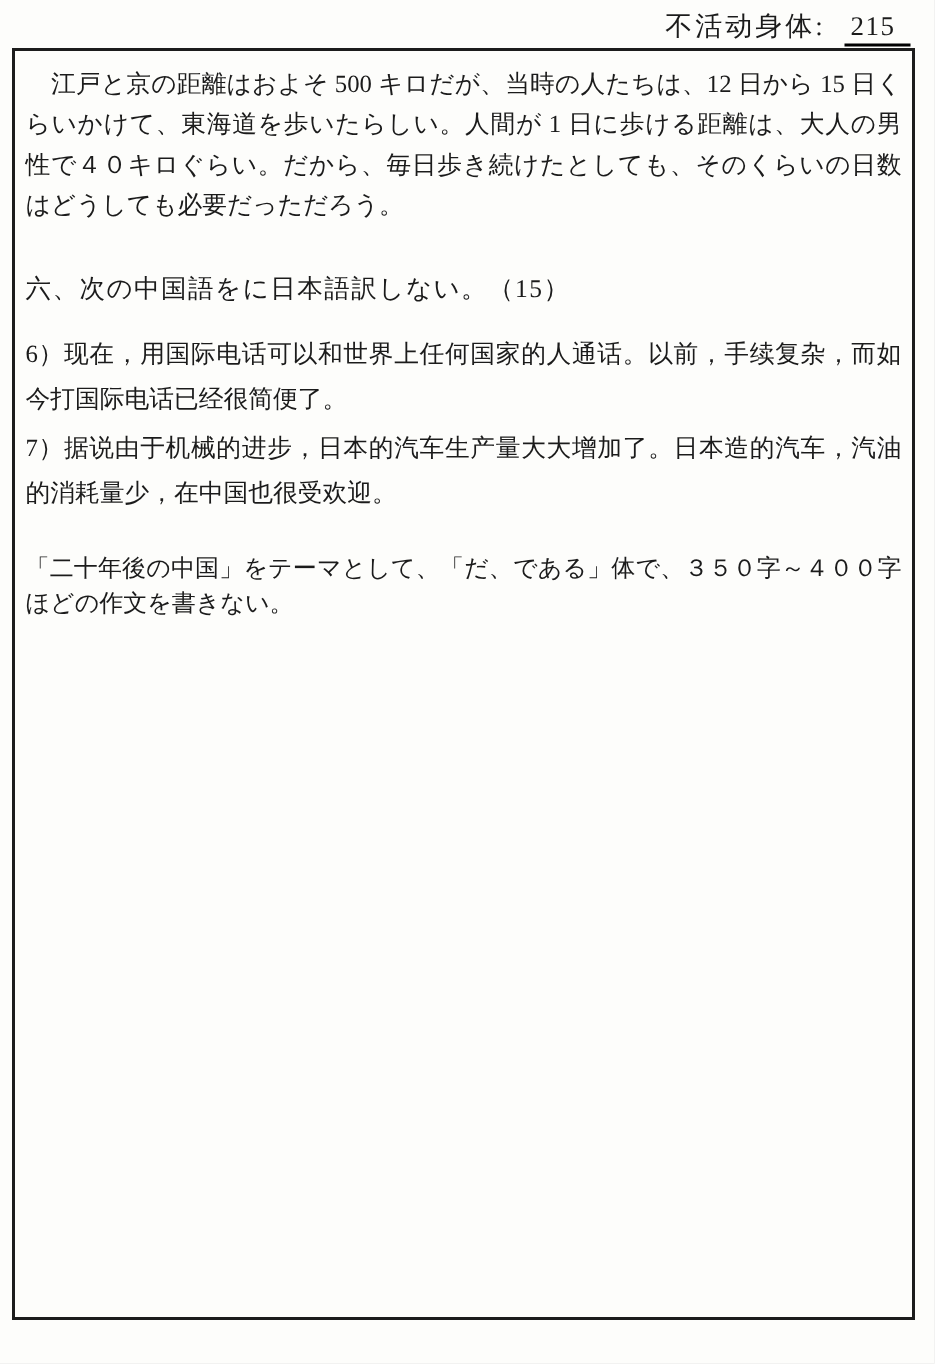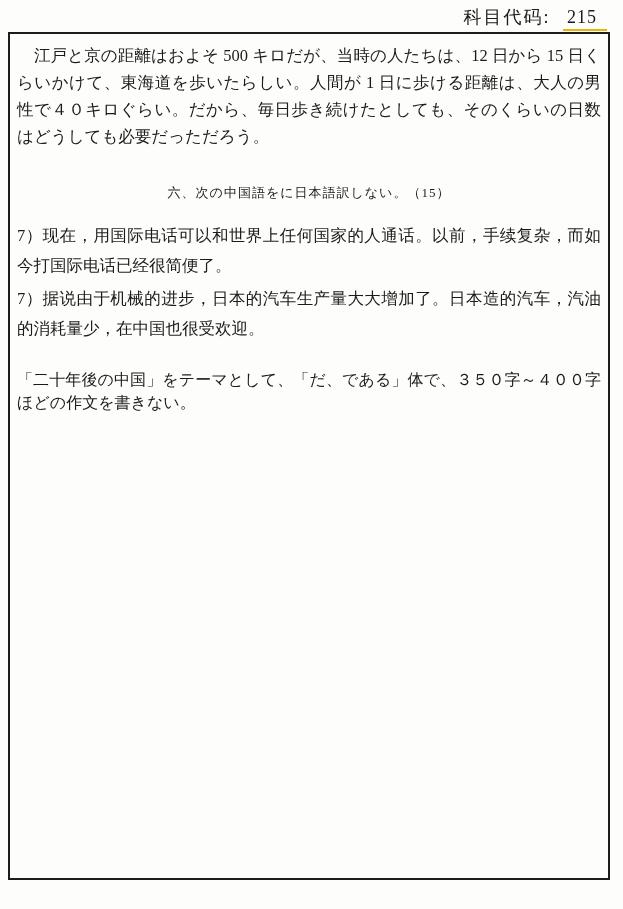--- a/index.html
+++ b/index.html
@@ -15,21 +15,21 @@
   .page-header {
     position: absolute;
     top: 5px;
     right: 16px;
     font-size: 18px;
     letter-spacing: 2px;
     white-space: nowrap;
   }
   .code-underline {
     display: inline-block;
-    border-bottom: 2px solid #eab308;
+    border-bottom: 2px solid #000000;
     padding: 0 10px 1px 4px;
     margin-left: 6px;
     letter-spacing: 1px;
   }
   .content-box {
     position: absolute;
     left: 8px;
     top: 32px;
     width: 602px;
     height: 848px;
@@ -39,24 +39,23 @@
   }
   .jp-para {
     margin: 2px 0 0 0;
     font-size: 16.5px;
     line-height: 27px;
     text-indent: 17px;
     text-align: justify;
   }
   .section-title {
     margin: 31px 0 0 0;
-    font-size: 13px;
+    font-size: 17px;
     line-height: 24px;
     letter-spacing: 1px;
-    text-align: center;
   }
   .items { margin-top: 16px; }
   .item {
     margin: 3px 0 0 0;
     font-size: 16.5px;
     line-height: 30px;
     text-align: justify;
   }
   .section-title.s7 { margin-top: 30px; }
   .essay-body {
@@ -74,32 +73,32 @@
     font-size: 15px;
     letter-spacing: 2px;
   }
 </style>
 </head>
 <body>
 
 <div class="page">
 
   <div class="page-header">
-    <span>科目代码:</span>
+    <span>不活动身体:</span>
     <span class="code-underline">215</span>
   </div>
 
   <div class="content-box">
 
     <p class="jp-para">江戸と京の距離はおよそ 500 キロだが、当時の人たちは、12 日から 15 日くらいかけて、東海道を歩いたらしい。人間が 1 日に歩ける距離は、大人の男性で４０キロぐらい。だから、毎日歩き続けたとしても、そのくらいの日数はどうしても必要だっただろう。</p>
 
     <p class="section-title">六、次の中国語をに日本語訳しない。（15）</p>
 
     <div class="items">
-      <p class="item">7）现在，用国际电话可以和世界上任何国家的人通话。以前，手续复杂，而如今打国际电话已经很简便了。</p>
+      <p class="item">6）现在，用国际电话可以和世界上任何国家的人通话。以前，手续复杂，而如今打国际电话已经很简便了。</p>
       <p class="item">7）据说由于机械的进步，日本的汽车生产量大大增加了。日本造的汽车，汽油的消耗量少，在中国也很受欢迎。</p>
     </div>
 
 
     <p class="essay-body">「二十年後の中国」をテーマとして、「だ、である」体で、３５０字～４００字ほどの作文を書きない。</p>
 
   </div>
 
 
 </div>

